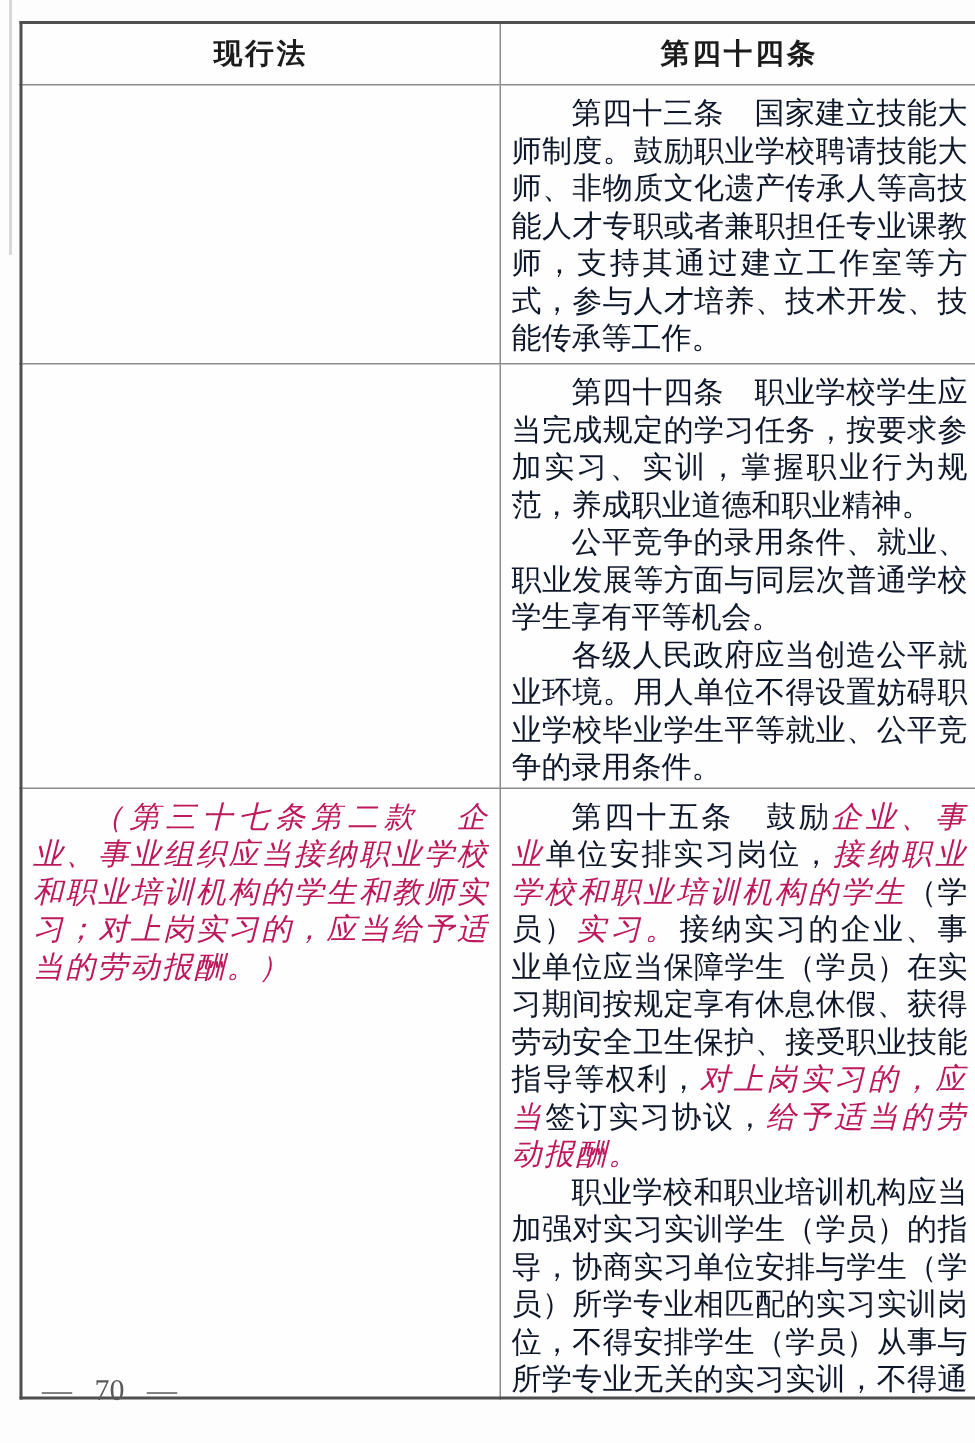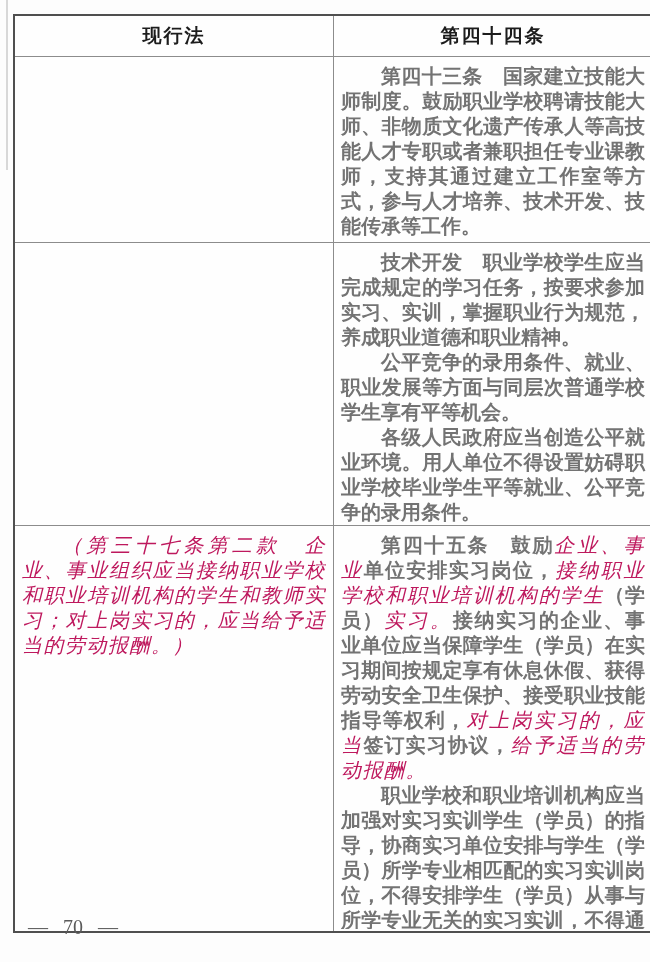--- a/index.html
+++ b/index.html
@@ -40,21 +40,21 @@
   .row-2{height:266px;}
   .row-3{height:406px;}
   .row-3 .cell-content{height:396px;overflow:hidden;}
   .cell-content p{
     margin:0;
     text-indent:2em;
     text-align:justify;
   }
   .seg-new{
     font-family:"Liberation Sans","DejaVu Sans",sans-serif;
-    font-weight:700;color:#737373;
+    font-weight:400;color:#0f172a;
   }
   .seg-old{
     font-family:"Liberation Serif","DejaVu Serif",serif;
     font-style:italic;font-weight:400;color:#be185d;
     letter-spacing:1.5px;
   }
   .page-number{
     position:absolute;left:28px;top:916px;
     display:inline-flex;align-items:center;gap:15px;
     font-family:"Liberation Serif","DejaVu Serif",serif;
@@ -84,21 +84,21 @@
               <p><span class="seg-new">第四十三条　国家建立技能大师制度。鼓励职业学校聘请技能大师、非物质文化遗产传承人等高技能人才专职或者兼职担任专业课教师，支持其通过建立工作室等方式，参与人才培养、技术开发、技能传承等工作。</span></p>
             </div>
           </td>
         </tr>
         <tr class="row-2">
           <td>
             <div class="cell-content"></div>
           </td>
           <td>
             <div class="cell-content">
-              <p><span class="seg-new">技术开发　职业学校学生应当完成规定的学习任务，按要求参加实习、实训，掌握职业行为规范，养成职业道德和职业精神。</span></p>
+              <p><span class="seg-new">第四十四条　职业学校学生应当完成规定的学习任务，按要求参加实习、实训，掌握职业行为规范，养成职业道德和职业精神。</span></p>
               <p><span class="seg-new">公平竞争的录用条件、就业、职业发展等方面与同层次普通学校学生享有平等机会。</span></p>
               <p><span class="seg-new">各级人民政府应当创造公平就业环境。用人单位不得设置妨碍职业学校毕业学生平等就业、公平竞争的录用条件。</span></p>
             </div>
           </td>
         </tr>
         <tr class="row-3">
           <td>
             <div class="cell-content">
               <p><span class="seg-old">（第三十七条第二款　企业、事业组织应当接纳职业学校和职业培训机构的学生和教师实习；对上岗实习的，应当给予适当的劳动报酬。）</span></p>
             </div>

